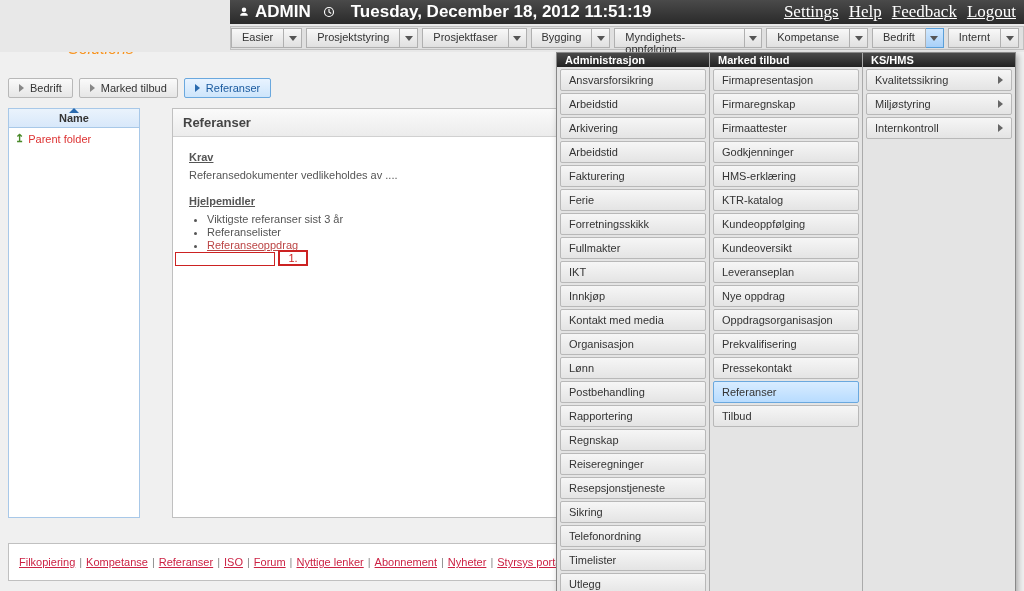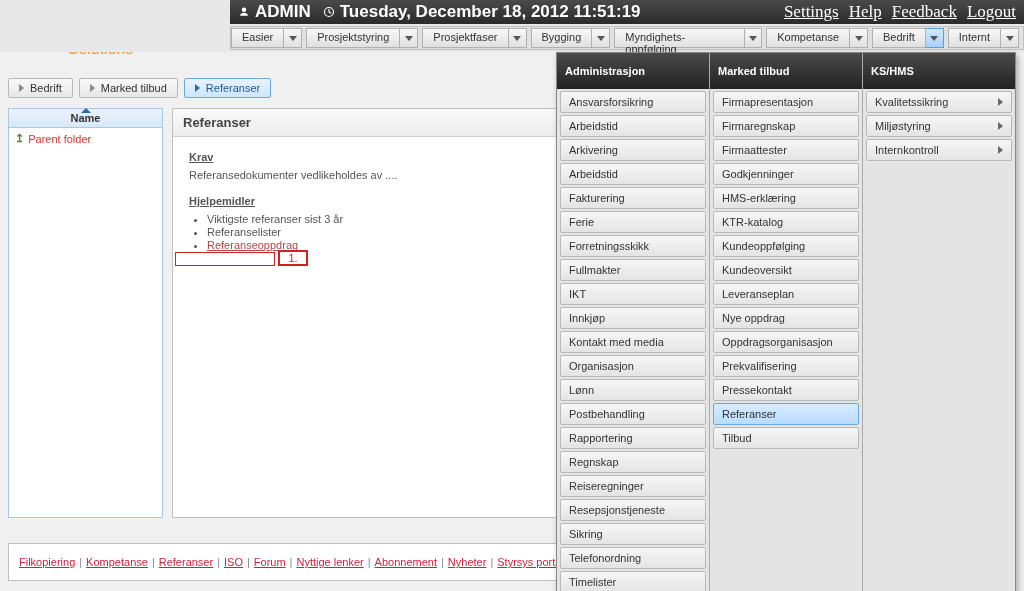--- a/index.html
+++ b/index.html
@@ -1,21 +1,21 @@
 <!DOCTYPE html>
 <html><head>
 <meta charset="utf-8">
 <style>
   * { box-sizing: border-box; margin: 0; padding: 0; }
   body { font-family: Arial, sans-serif; font-size: 11px; background: #f0f0f0; color: #333; width: 1024px; height: 591px; overflow: hidden; position: relative; }
   
   .topbar { position: absolute; top: 0; left: 0; right: 0; height: 52px; background: #e8e8e8; }
   .topbar-header { position: absolute; top: 0; left: 230px; right: 0; height: 24px; background: linear-gradient(#4a4a4a, #2a2a2a); color: #fff; display: flex; align-items: center; padding: 0 8px; font-size: 17px; }
   .topbar-header .user { display: flex; align-items: center; gap: 5px; }
-  .topbar-header .date { display: flex; align-items: center; gap: 5px; margin-left: 12px; }
+  .topbar-header .date { display: flex; align-items: center; gap: 16px; margin-left: 12px; }
   .topbar-header .links { margin-left: auto; display: flex; gap: 10px; }
   .topbar-header .links span { text-decoration: underline; cursor: pointer; font-family: Liberation Serif, serif; }
   .icon-user { display: inline-block; width: 12px; height: 12px; fill: #fff; }
   .icon-clock { display: inline-block; width: 12px; height: 12px; fill: #fff; }
 
   .logo { position: absolute; top: 6px; left: 8px; width: 210px; }
   .logo-text1 { font-size: 36px; font-weight: bold; color: #1a77bb; letter-spacing: -1px; }
   .logo-text2 { font-size: 16px; color: #f79421; font-style: italic; margin-left: 60px; margin-top: -8px; }
   .logo-check { position: absolute; top: -4px; left: 28px; width: 40px; height: 40px; }
 
@@ -25,21 +25,21 @@
   .menu-arrow { background: linear-gradient(#f8f8f8,#e0e0e0); border: 1px solid #b0b0b0; border-left: none; width: 18px; height: 20px; display: flex; align-items: center; justify-content: center; cursor: pointer; margin-right: 4px; }
   .menu-arrow.active { background: linear-gradient(#d0e8ff,#a8d0f8); border-color: #5a9fd8; }
   .arrow-down { width: 0; height: 0; border-left: 4px solid transparent; border-right: 4px solid transparent; border-top: 5px solid #555; }
   
   .crumbs { position: absolute; top: 78px; left: 8px; display: flex; gap: 6px; }
   .crumb { background: linear-gradient(#fafafa,#e6e6e6); border: 1px solid #b8b8b8; padding: 3px 10px; display: flex; align-items: center; gap: 6px; font-size: 11px; cursor: pointer; border-radius: 2px; }
   .crumb.active { background: linear-gradient(#e8f3ff,#cde5fb); border-color: #6aa8de; color: #1a5a9e; }
   .arrow-right { width: 0; height: 0; border-top: 4px solid transparent; border-bottom: 4px solid transparent; border-left: 5px solid #888; }
   .crumb.active .arrow-right { border-left-color: #2a6aae; }
 
-  .left-panel { position: absolute; top: 108px; left: 8px; width: 155px; height: 410px; border: 1px solid #a8c8e8; background: #fff; }
+  .left-panel { position: absolute; top: 108px; left: 8px; width: 132px; height: 410px; border: 1px solid #a8c8e8; background: #fff; }
   .left-panel .head { background: linear-gradient(#eaf3fc,#d8e8fa); border-bottom: 1px solid #a8c8e8; padding: 3px 0; text-align: center; font-weight: bold; font-size: 11px; position: relative; }
   .left-panel .head .up { position: absolute; left: 50%; top: -1px; transform: translateX(-50%); width: 0; height: 0; border-left: 5px solid transparent; border-right: 5px solid transparent; border-bottom: 5px solid #2a6aae; }
   .left-panel .row { padding: 4px 6px; color: #d33; display: flex; align-items: center; gap: 4px; cursor: pointer; }
   .folder-up { color: #4a8a2a; font-weight: bold; }
 
   .main-panel { position: absolute; top: 108px; left: 172px; right: 8px; height: 410px; border: 1px solid #c0c0c0; background: #fff; }
   .main-panel .title { background: linear-gradient(#fafafa,#ececec); border-bottom: 1px solid #d0d0d0; padding: 6px 10px; font-weight: bold; font-size: 13px; color: #444; }
   .main-panel .body { padding: 14px 16px; font-size: 11px; color: #555; }
   .main-panel .body .lbl { text-decoration: underline; font-weight: bold; margin-bottom: 6px; display: block; }
   .main-panel .body p { margin-bottom: 14px; }
@@ -50,21 +50,21 @@
   .redbox.small { left: 278px; top: 250px; width: 30px; height: 16px; display: flex; align-items: center; justify-content: center; color: #c22; font-size: 11px; background: #fff; }
   .redbox.line { left: 175px; top: 252px; width: 100px; height: 14px; border-width: 1px; }
 
   .footer { position: absolute; bottom: 10px; left: 8px; right: 8px; height: 38px; border: 1px solid #c0c0c0; background: #fff; display: flex; align-items: center; padding: 0 10px; gap: 4px; font-size: 11px; }
   .footer span.link { color: #c24; text-decoration: underline; cursor: pointer; }
   .footer .sep { color: #888; }
 
   .mega { position: absolute; top: 52px; left: 556px; width: 460px; background: #e4e4e4; border: 1px solid #888; box-shadow: 2px 3px 6px rgba(0,0,0,0.3); display: flex; z-index: 100; }
   .mega-col { flex: 1; padding: 0; }
   .mega-col + .mega-col { border-left: 1px solid #aaa; }
-  .mega-head { background: linear-gradient(#4a4a4a,#222); color: #fff; padding: 12px 8px; font-size: 11px; font-weight: bold; }
+  .mega-head { background: linear-gradient(#4a4a4a,#222); color: #fff; padding: 1px 8px; font-size: 11px; font-weight: bold; }
   .mega-item { background: linear-gradient(#f6f6f6,#e4e4e4); border: 1px solid #b8b8b8; margin: 2px 3px; padding: 4px 8px; font-size: 11px; cursor: pointer; border-radius: 2px; display: flex; align-items: center; justify-content: space-between; }
   .mega-item.sel { background: linear-gradient(#d8ecff,#b8dcff); border-color: #6aa8de; }
   .mega-item .chev { width: 0; height: 0; border-top: 4px solid transparent; border-bottom: 4px solid transparent; border-left: 5px solid #666; }
 </style>
 </head>
 <body>
 
 <div class="logo">
   <svg class="logo-check" viewBox="0 0 40 40">
       <path d="M5 22 L15 32 L38 4 L34 2 L15 25 L8 18 Z" fill="#1a77bb"></path>

